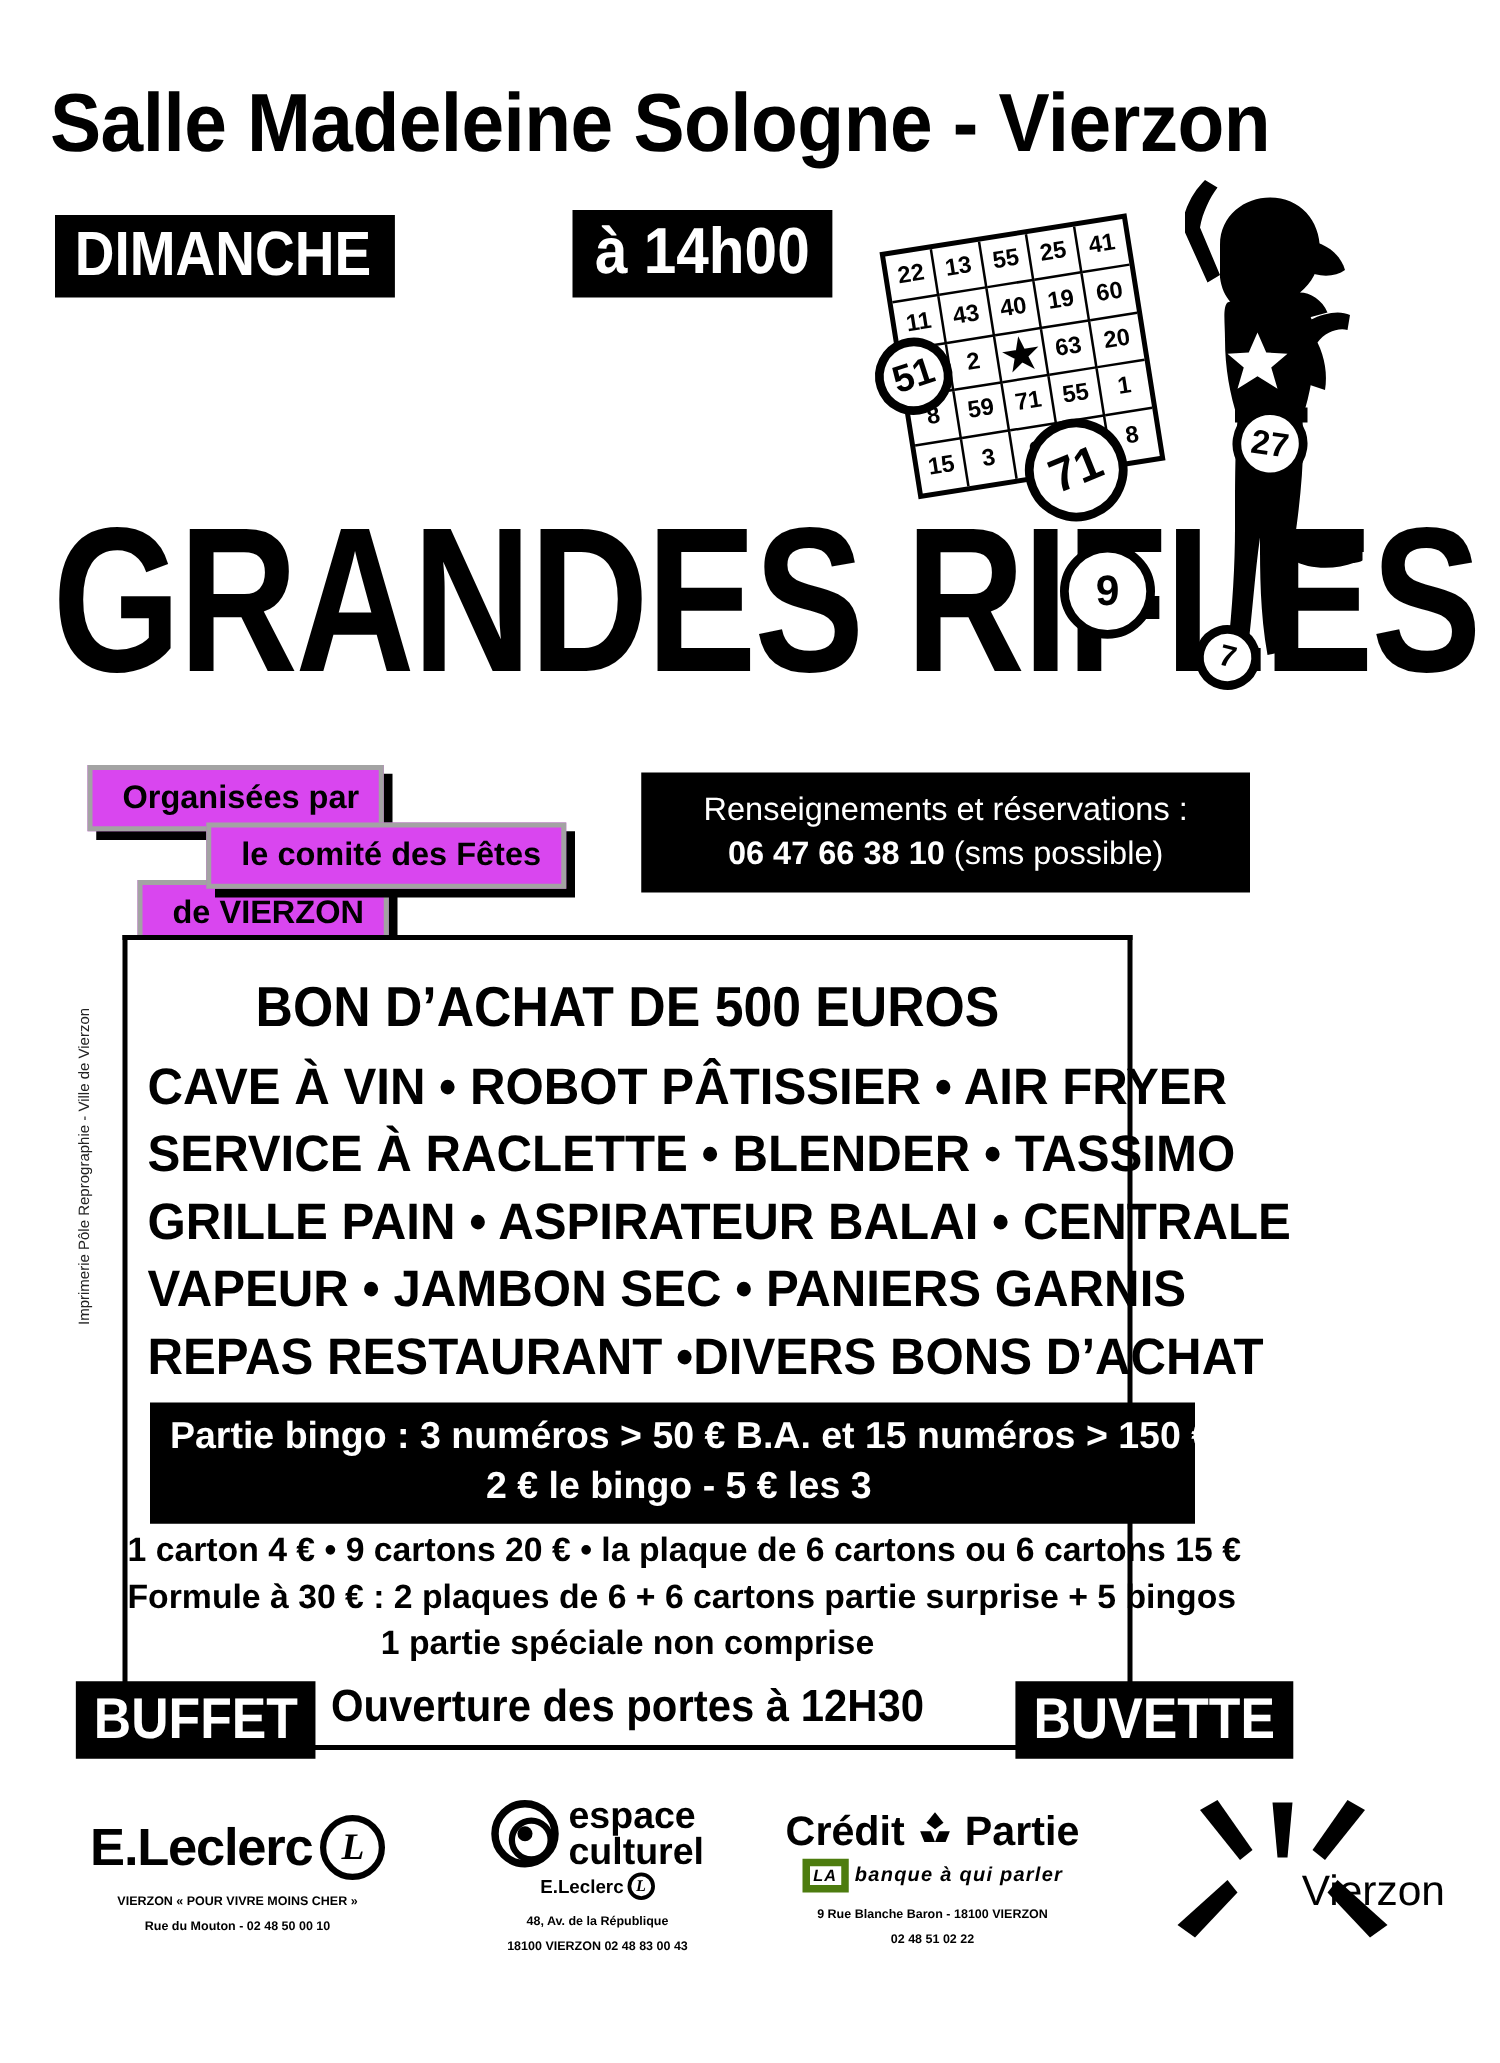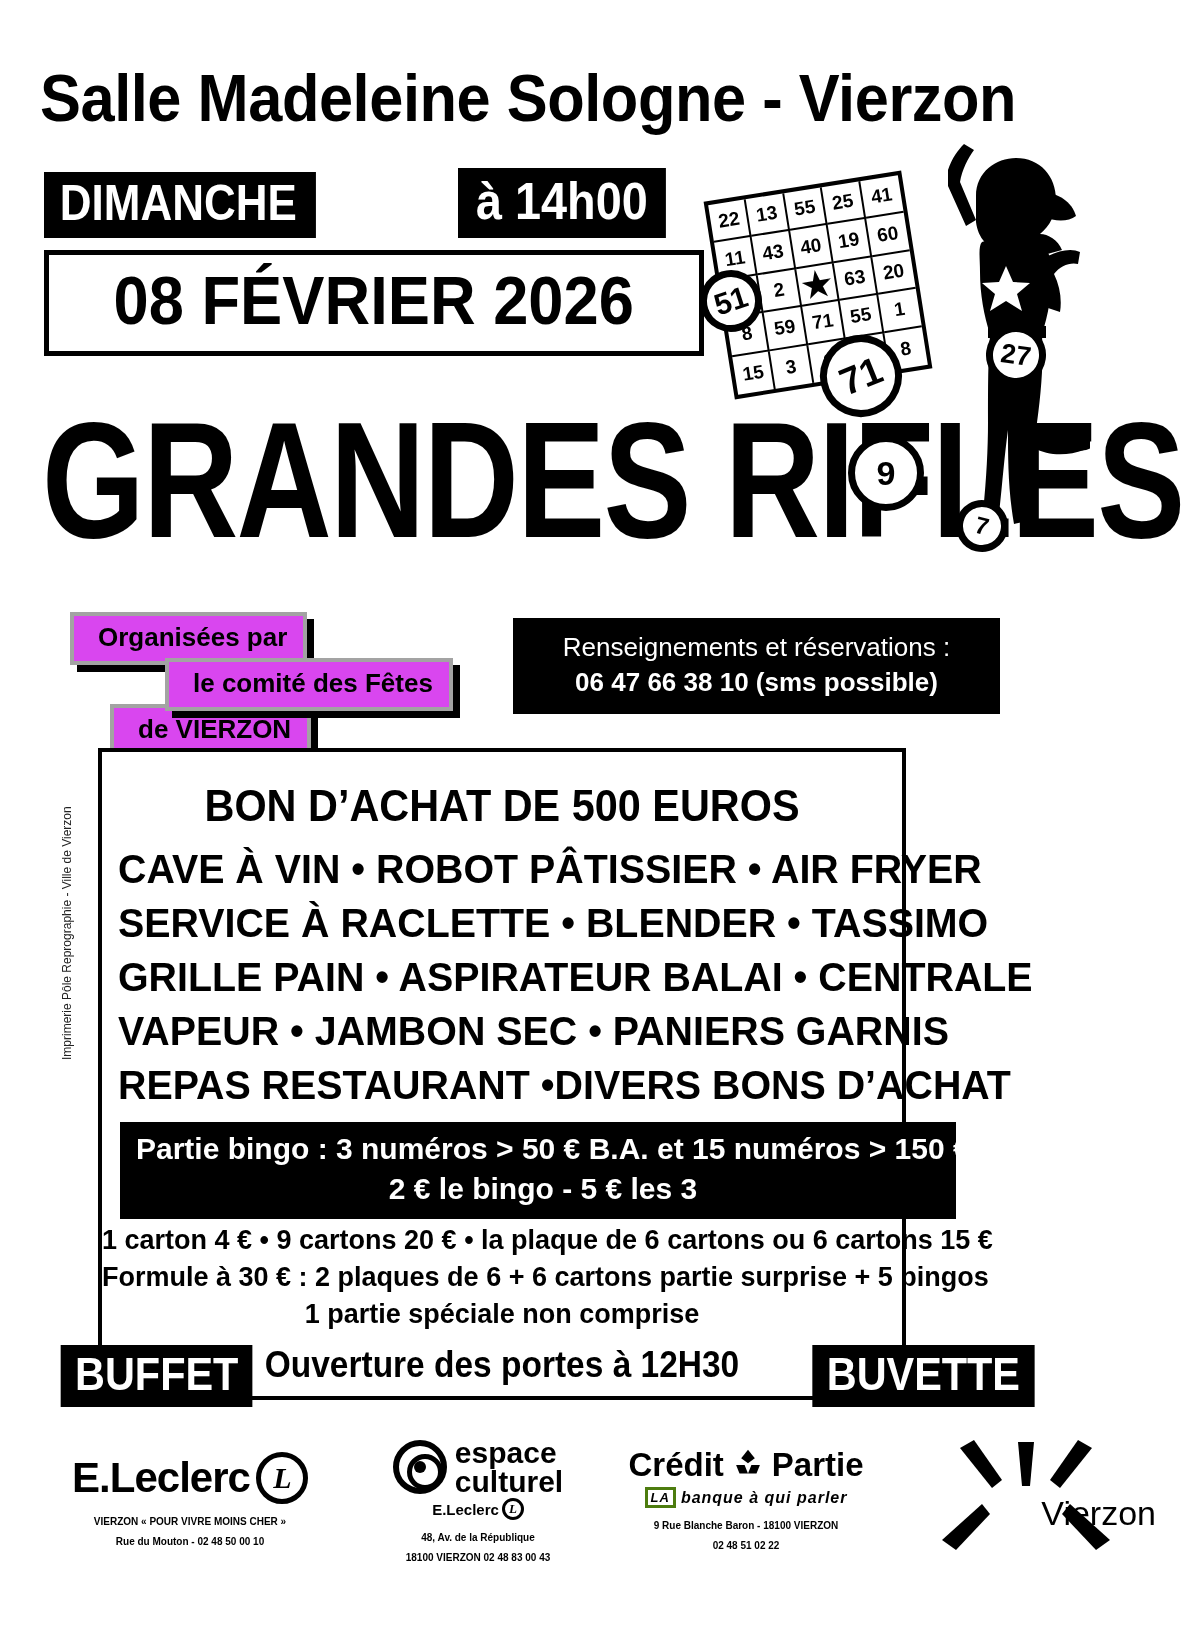--- a/index.html
+++ b/index.html
@@ -176,21 +176,21 @@
     left: 513px; top: 618px;
     width: 487px;
     background: #000;
     color: #fff;
     padding: 12px 18px 14px 18px;
     text-align: center;
   }
   .contact-line1 { font-size: 26px; line-height: 34px; font-weight: 400; }
   .contact-line2 { font-size: 26px; line-height: 36px; }
   .contact-line2 .phone { font-weight: 700; }
-  .contact-line2 .sms { font-weight: 700; }
+  .contact-line2 .sms { font-weight: 400; }
 
   
   .main-frame {
     position: absolute;
     left: 98px; top: 748px;
     width: 808px; height: 648px;
     border: 4px solid #000;
     border-bottom: none;
     background: #fff;
   }
@@ -358,21 +358,21 @@
   }
   .cm-mark { width: 34px; height: 34px; position: relative; flex: none; }
   .cm-tagline {
     margin-top: 3px;
     display: flex; align-items: center; justify-content: center; gap: 5px;
     font-family: "Liberation Sans", sans-serif;
     font-style: italic; font-weight: 700; font-size: 16px;
     letter-spacing: 1px;
   }
   .cm-la {
-    border: 3px solid #4d7c0f; padding: 0 3px; font-style: italic;
+    border: 6px solid #4d7c0f; padding: 0 3px; font-style: italic;
     font-weight: 700; font-size: 13px;
   }
 
   .vierzon-logo { position: relative; height: 110px; }
   .vierzon-word {
     position: absolute; left: 0; top: 56px; width: 100%;
     text-align: right;
     font-family: "Liberation Sans", sans-serif;
     font-weight: 400; font-size: 34px;
   }
@@ -387,23 +387,20 @@
 </style>
 </head>
 <body>
 
 <div class="poster">
 
   <div class="venue-title">Salle Madeleine Sologne - Vierzon</div>
 
   <div class="dimanche-box">DIMANCHE</div>
   <div class="heure-box">à 14h00</div>
-  <div class="date-box">
-    <span class="txt">08 FÉVRIER 2026</span>
-  </div>
 
   <div class="headline">GRANDES RIFLES</div>
 
   <div class="graphic">
 
     <svg class="dancer" viewBox="0 0 200 440" aria-hidden="true">
       <g fill="#000">
 
         <path d="M58 40 C62 28 68 20 74 14 L84 20 C78 28 72 40 70 52 L86 90 L76 96 L58 56 Z"></path>
 

